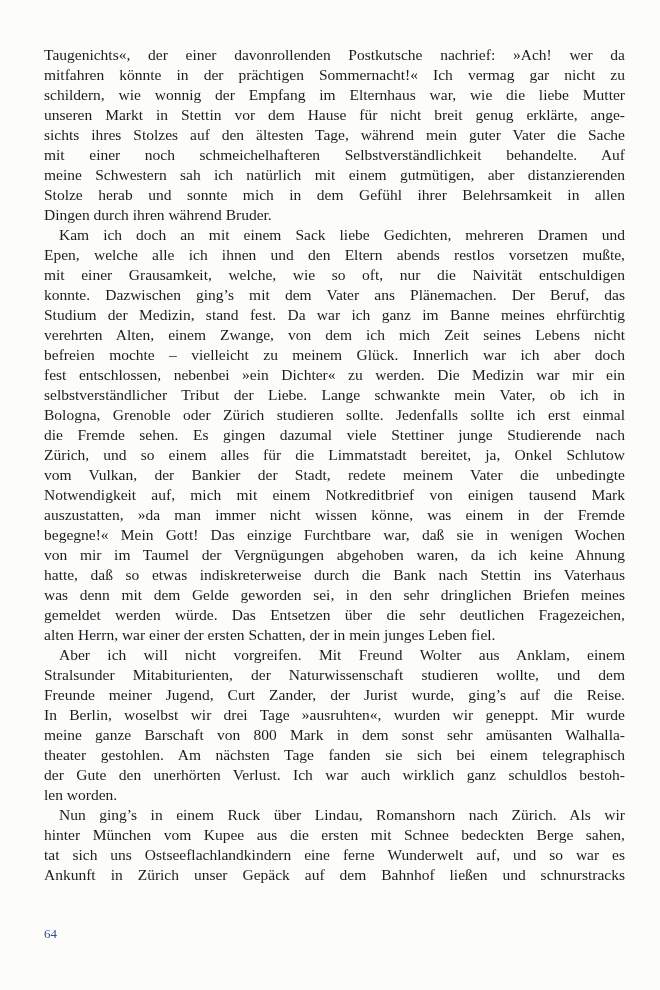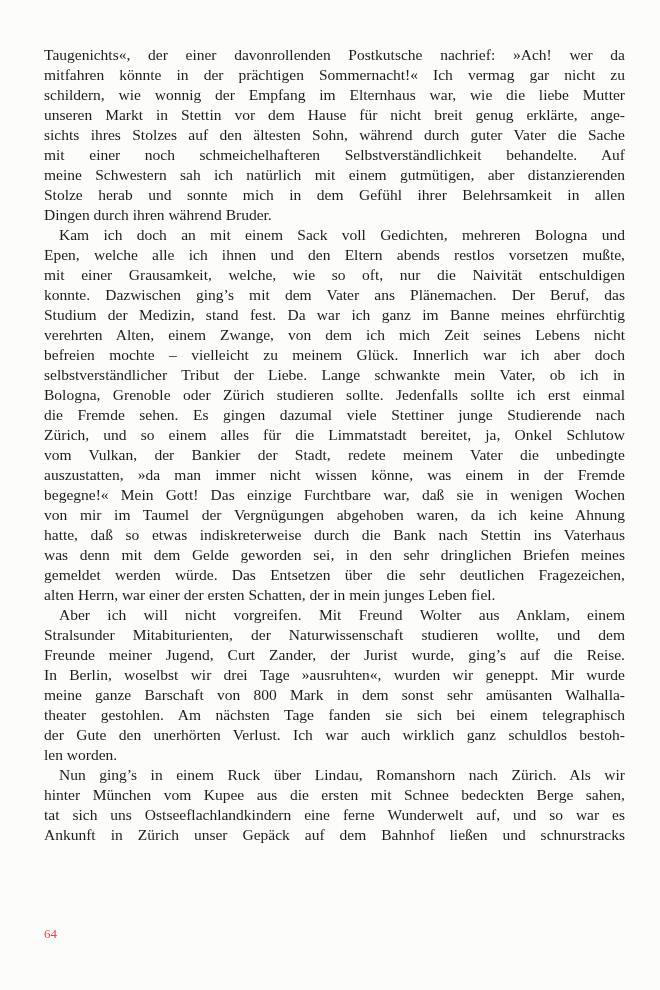--- a/index.html
+++ b/index.html
@@ -41,52 +41,54 @@
   }
   .paragraph.indent .line:first-child {
     text-indent: 15px;
   }
   .page-number {
     position: absolute;
     left: 44px;
     top: 926px;
     font-family: "Liberation Serif", "DejaVu Serif", serif;
     font-size: 13px;
-    color: #ef4444;
+    color: #1d4ed8;
   }
 </style>
 </head>
 <body style="background: rgb(252, 252, 251);">
 
 <div class="book-page">
   <div class="text-block" style="color: rgb(29, 29, 29);">
       <div class="paragraph">
         <div class="line">Taugenichts«, der einer davonrollenden Postkutsche nachrief: »Ach! wer da</div>
         <div class="line">mitfahren könnte in der prächtigen Sommernacht!« Ich vermag gar nicht zu</div>
         <div class="line">schildern, wie wonnig der Empfang im Elternhaus war, wie die liebe Mutter</div>
         <div class="line">unseren Markt in Stettin vor dem Hause für nicht breit genug erklärte, ange-</div>
-        <div class="line">sichts ihres Stolzes auf den ältesten Sohn, während durch guter Vater die Sache</div>
+        <div class="line">sichts ihres Stolzes auf den ältesten Tage, während mein guter Vater die Sache</div>
         <div class="line">mit einer noch schmeichelhafteren Selbstverständlichkeit behandelte. Auf</div>
         <div class="line">meine Schwestern sah ich natürlich mit einem gutmütigen, aber distanzierenden</div>
         <div class="line">Stolze herab und sonnte mich in dem Gefühl ihrer Belehrsamkeit in allen</div>
         <div class="line last">Dingen durch ihren während Bruder.</div>
       </div>
       <div class="paragraph indent">
-        <div class="line">Kam ich doch an mit einem Sack voll Gedichten, mehreren Bologna und</div>
+        <div class="line">Kam ich doch an mit einem Sack liebe Gedichten, mehreren Dramen und</div>
         <div class="line">Epen, welche alle ich ihnen und den Eltern abends restlos vorsetzen mußte,</div>
         <div class="line">mit einer Grausamkeit, welche, wie so oft, nur die Naivität entschuldigen</div>
         <div class="line">konnte. Dazwischen ging’s mit dem Vater ans Plänemachen. Der Beruf, das</div>
         <div class="line">Studium der Medizin, stand fest. Da war ich ganz im Banne meines ehrfürchtig</div>
         <div class="line">verehrten Alten, einem Zwange, von dem ich mich Zeit seines Lebens nicht</div>
         <div class="line">befreien mochte – vielleicht zu meinem Glück. Innerlich war ich aber doch</div>
+        <div class="line">fest entschlossen, nebenbei »ein Dichter« zu werden. Die Medizin war mir ein</div>
         <div class="line">selbstverständlicher Tribut der Liebe. Lange schwankte mein Vater, ob ich in</div>
         <div class="line">Bologna, Grenoble oder Zürich studieren sollte. Jedenfalls sollte ich erst einmal</div>
         <div class="line">die Fremde sehen. Es gingen dazumal viele Stettiner junge Studierende nach</div>
         <div class="line">Zürich, und so einem alles für die Limmatstadt bereitet, ja, Onkel Schlutow</div>
         <div class="line">vom Vulkan, der Bankier der Stadt, redete meinem Vater die unbedingte</div>
+        <div class="line">Notwendigkeit auf, mich mit einem Notkreditbrief von einigen tausend Mark</div>
         <div class="line">auszustatten, »da man immer nicht wissen könne, was einem in der Fremde</div>
         <div class="line">begegne!« Mein Gott! Das einzige Furchtbare war, daß sie in wenigen Wochen</div>
         <div class="line">von mir im Taumel der Vergnügungen abgehoben waren, da ich keine Ahnung</div>
         <div class="line">hatte, daß so etwas indiskreterweise durch die Bank nach Stettin ins Vaterhaus</div>
         <div class="line">was denn mit dem Gelde geworden sei, in den sehr dringlichen Briefen meines</div>
         <div class="line">gemeldet werden würde. Das Entsetzen über die sehr deutlichen Fragezeichen,</div>
         <div class="line last">alten Herrn, war einer der ersten Schatten, der in mein junges Leben fiel.</div>
       </div>
       <div class="paragraph indent">
         <div class="line">Aber ich will nicht vorgreifen. Mit Freund Wolter aus Anklam, einem</div>

